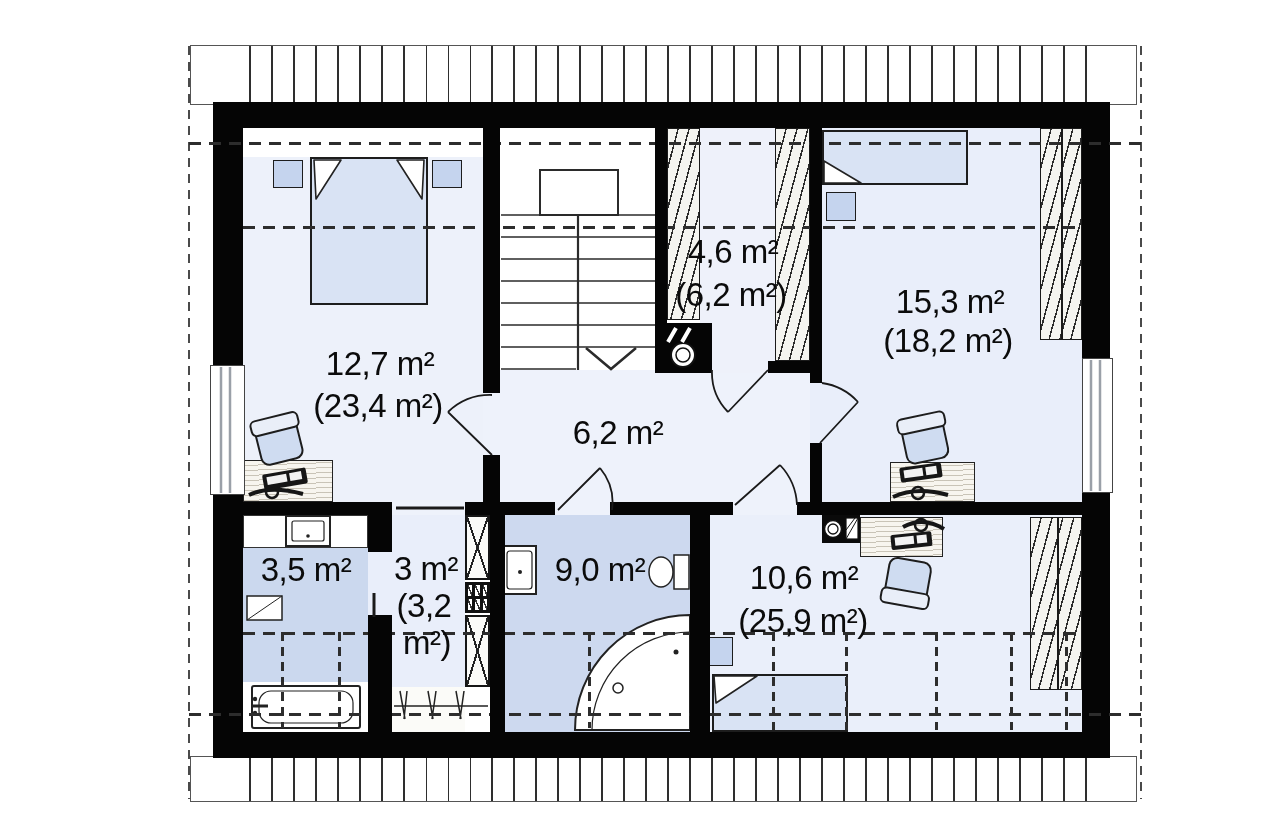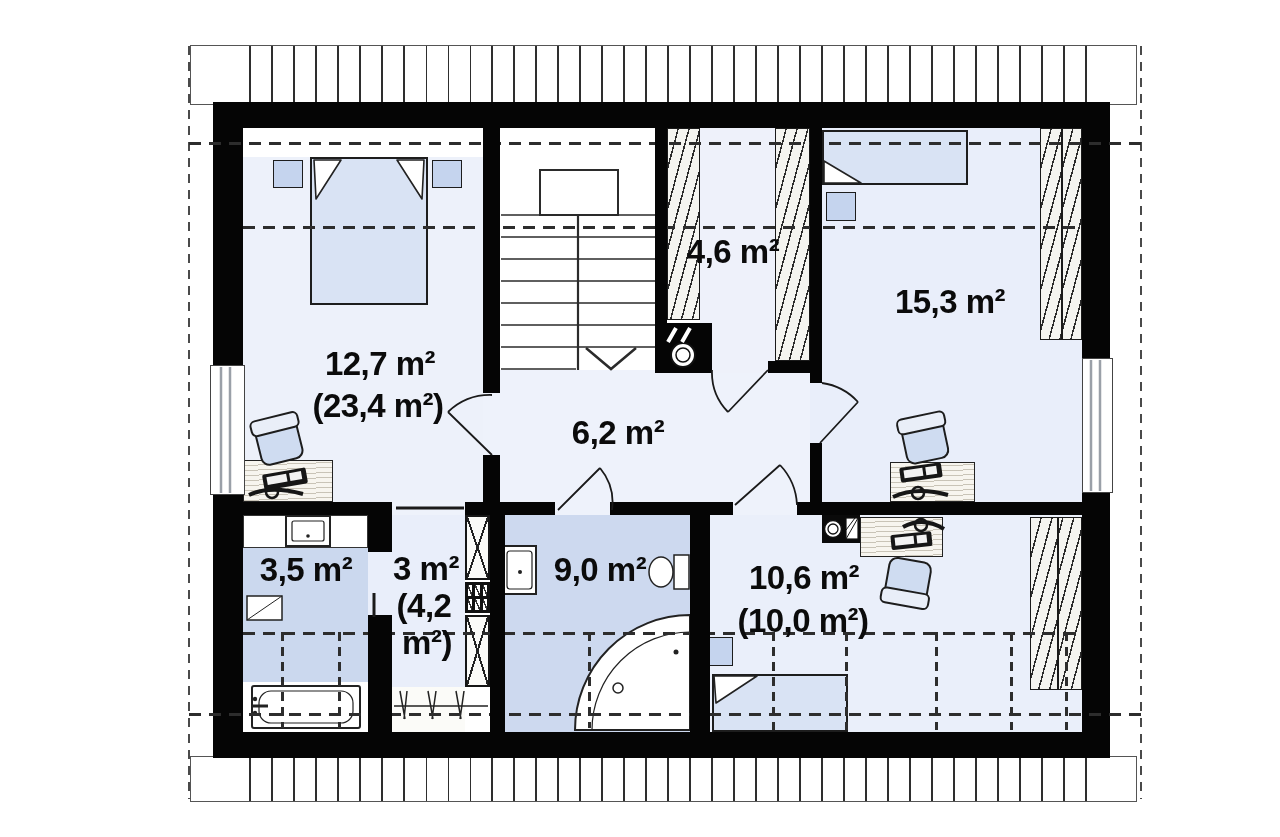--- a/index.html
+++ b/index.html
@@ -37,21 +37,21 @@
   .gridbox div{background:#fff;background-image:linear-gradient(to top right,transparent calc(50% - .8px),#333 calc(50% - .8px) calc(50% + .8px),transparent calc(50% + .8px));}
   .wood{background-color:#f7f5ef;border:1.5px solid #222;box-sizing:border-box;
         background-image:repeating-linear-gradient(178deg,transparent 0 4px,rgba(125,115,92,.38) 4px 5px);}
   .chair{position:absolute;z-index:5;width:44px;height:42px;background:#cfdcf1;
          border:2px solid #1d1d1d;border-radius:9px;box-sizing:border-box;}
   .chair::before{content:"";position:absolute;left:-5px;right:-5px;top:-8px;height:13px;
          background:#e9eef8;border:2px solid #1d1d1d;border-radius:6px;}
   .chair.flip::before{top:auto;bottom:-8px;}
   .counter{background:#fff;border:1.5px solid #333;box-sizing:border-box;}
   .rlabel{position:absolute;z-index:10;transform:translate(-50%,-50%);
-          font-weight:700;font-size:33px;letter-spacing:-0.5px;color:#0b0b0b;white-space:nowrap;}
+          font-weight:400;font-size:33px;letter-spacing:-0.5px;color:#0b0b0b;white-space:nowrap;}
   svg{position:absolute;left:0;top:0;pointer-events:none;}
   #svg-under{z-index:5;}
   #svg-over{z-index:9;}
 </style>
 </head>
 <body>
 
 <div id="plan">
 
   <div class="roofband" style="left:190px;top:45px;width:945px;height:58px">
@@ -262,23 +262,25 @@
       <path d="M558,510 L600,468 M612,510 A54,54 0 0 0 600,468"></path>
       <path d="M735,505 L780,465 M797,505 A62,62 0 0 0 780,465"></path>
       <path d="M374,593 V617" stroke-width="3"></path>
       <path d="M396,508 H464" stroke-width="3"></path>
     </g>
   </svg>
 
   <div class="rlabel" style="left:380px;top:364px">12,7 m²</div>
   <div class="rlabel" style="left:378px;top:406px">(23,4 m²)</div>
   <div class="rlabel" style="left:733px;top:252px">4,6 m²</div>
+  <div class="rlabel" style="left:731px;top:295px">(6,2 m²)</div>
   <div class="rlabel" style="left:950px;top:302px">15,3 m²</div>
+  <div class="rlabel" style="left:948px;top:341px">(18,2 m²)</div>
   <div class="rlabel" style="left:618px;top:433px">6,2 m²</div>
   <div class="rlabel" style="left:306px;top:570px">3,5 m²</div>
   <div class="rlabel" style="left:426px;top:569px">3 m²</div>
-  <div class="rlabel" style="left:424px;top:606px">(4,2</div>
+  <div class="rlabel" style="left:424px;top:606px">(3,2</div>
   <div class="rlabel" style="left:427px;top:643px">m²)</div>
   <div class="rlabel" style="left:600px;top:570px">9,0 m²</div>
   <div class="rlabel" style="left:804px;top:578px">10,6 m²</div>
-  <div class="rlabel" style="left:803px;top:621px">(10,0 m²)</div>
+  <div class="rlabel" style="left:803px;top:621px">(25,9 m²)</div>
 
 </div>
 
 </body></html>

